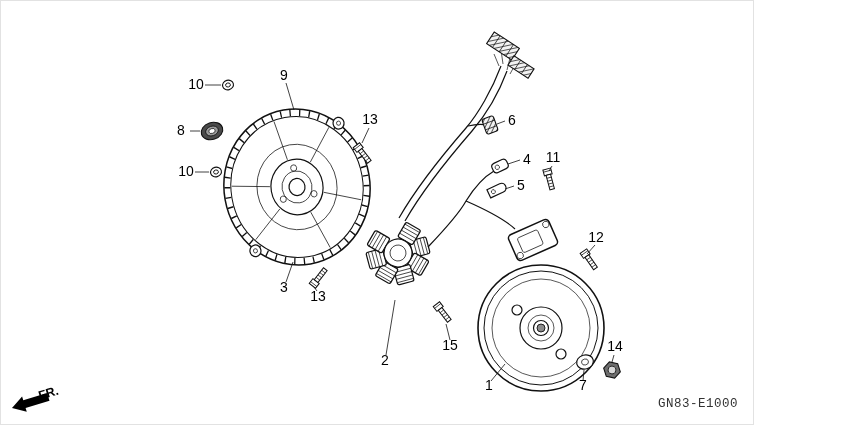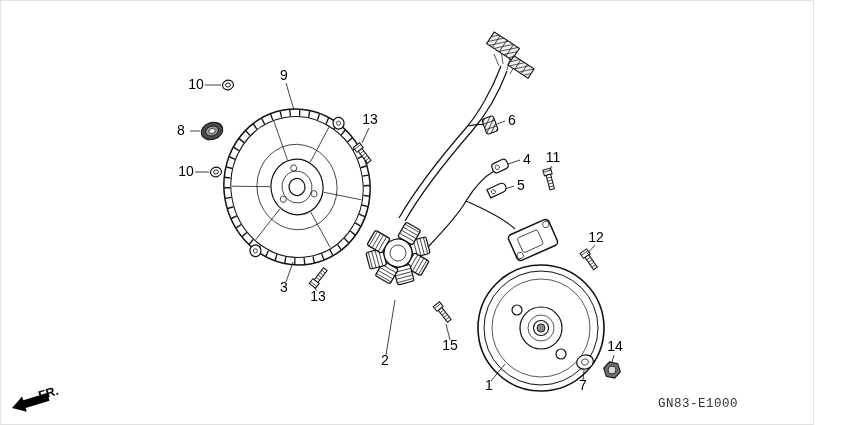--- a/index.html
+++ b/index.html
@@ -1,17 +1,17 @@
 <!DOCTYPE html>
 <html><head>
 <meta charset="utf-8">
 <style>
   html,body{margin:0;padding:0;background:#fff;}
   .stage{
-    position:relative;width:814px;height:425px;background:#ffffff;
+    position:relative;width:754px;height:425px;background:#ffffff;
     overflow:hidden;font-family:"Liberation Sans",sans-serif;
     box-shadow:inset 0 0 0 1px #e2e2e2;
   }
   svg{position:absolute;left:0;top:0;}
   .part{fill:#ffffff;stroke:#111;stroke-width:1.2;}
   .bold{fill:#ffffff;stroke:#111;stroke-width:1.5;}
   .ln{stroke:#111;stroke-width:1;fill:none;}
   .thin{stroke:#111;stroke-width:.7;fill:none;}
   .wire{stroke:#111;stroke-width:1.2;fill:none;}
   .leader{stroke:#111;stroke-width:.8;fill:none;}

